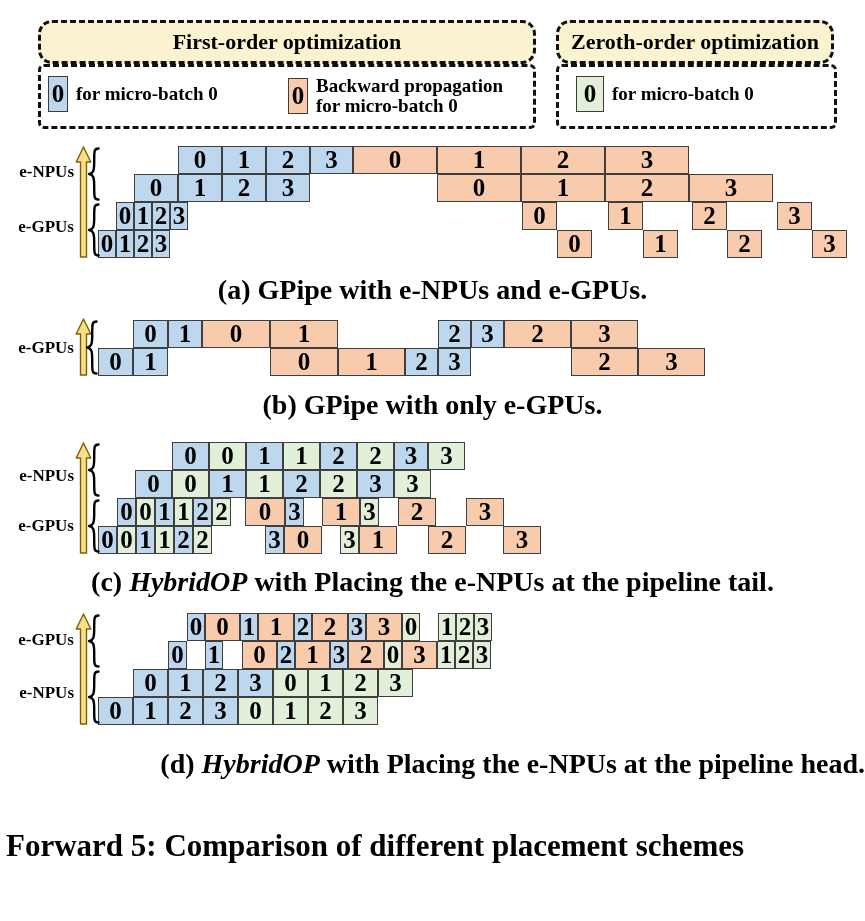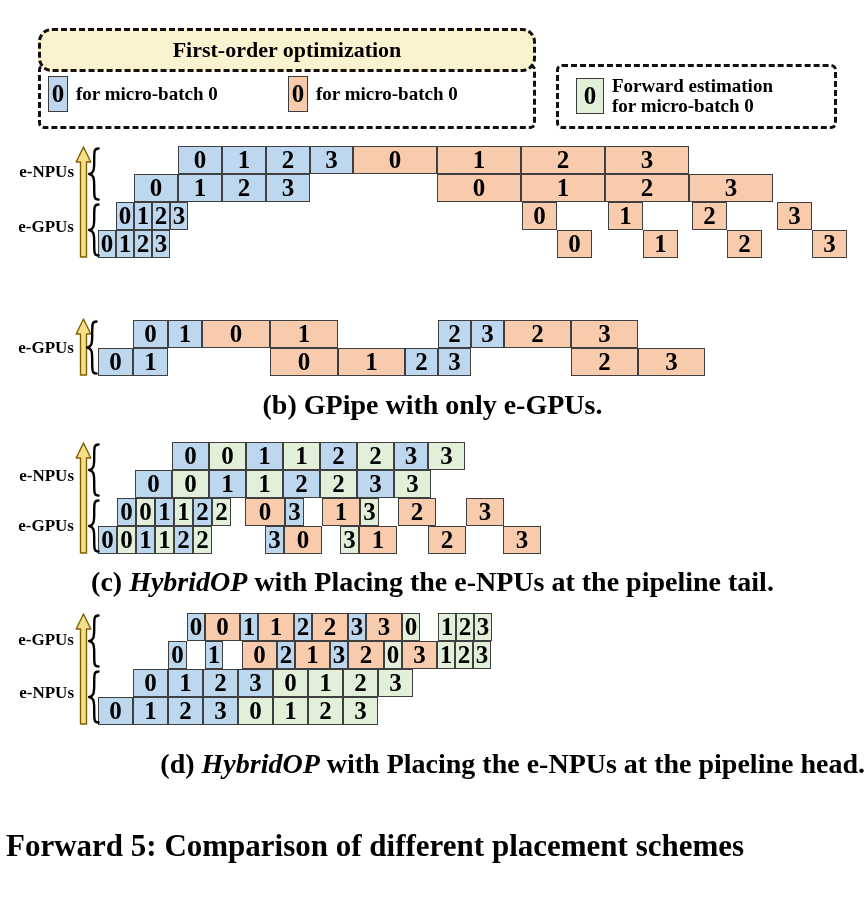--- a/index.html
+++ b/index.html
@@ -43,42 +43,45 @@
   .subcaption .it{font-style:italic;}
   .figcaption{
     position:absolute;left:6px;width:856px;font-weight:bold;font-size:31px;line-height:39px;
   }
 </style>
 </head>
 <body>
 
 <div id="canvas">
 
-  <div class="lg-header" style="left: 38px; top: 20px; width: 498px; height: 44px; background: rgb(251, 242, 207); margin-top: 8px;">
+  <div class="lg-header" style="left: 38px; top: 20px; width: 498px; height: 44px; background: rgb(251, 242, 207);">
     <span>First-order optimization</span>
   </div>
   <div class="lg-body" style="left:38px;top:64px;width:498px;height:65px;"></div>
   <div class="lg-item" style="left:48px;top:76px;z-index:3;">
     <div class="swatch" style="background: rgb(189, 215, 238);">0</div>
     <div class="lg-text">
       <div>for micro-batch 0</div>
     </div>
   </div>
   <div class="lg-item" style="left:288px;top:76px;z-index:3;">
     <div class="swatch" style="background: rgb(248, 203, 173);">0</div>
     <div class="lg-text">
+      <div>Backward propagation</div>
       <div>for micro-batch 0</div>
     </div>
   </div>
 
+  <div class="lg-header" style="left: 556px; top: 20px; width: 278px; height: 44px; background: rgb(251, 242, 207);">
+    <span>Zeroth-order optimization</span>
+  </div>
   <div class="lg-body" style="left:556px;top:64px;width:281px;height:65px;"></div>
   <div class="lg-item" style="left:576px;top:76px;z-index:3;">
     <div class="swatch wide" style="background: rgb(226, 239, 217);">0</div>
     <div class="lg-text">
-      <div>Forward estimation</div>
       <div>for micro-batch 0</div>
     </div>
   </div>
 
   <div style="position:absolute;inset:0;">
       <div class="cell" style="left: 178px; top: 146px; width: 44px; height: 28px; background: rgb(189, 215, 238);">0</div>
       <div class="cell" style="left: 222px; top: 146px; width: 44px; height: 28px; background: rgb(189, 215, 238);">1</div>
       <div class="cell" style="left: 266px; top: 146px; width: 44px; height: 28px; background: rgb(189, 215, 238);">2</div>
       <div class="cell" style="left: 310px; top: 146px; width: 43px; height: 28px; background: rgb(189, 215, 238);">3</div>
       <div class="cell" style="left: 353px; top: 146px; width: 84px; height: 28px; background: rgb(248, 203, 173);">0</div>
@@ -246,20 +249,23 @@
         <path d="M8.5 1 L15.8 16 L11.5 16 L11.5 111 L5.5 111 L5.5 16 L1.2 16 Z" fill="#F7DE8B" stroke="#7F6000" stroke-width="1.4" stroke-linejoin="round"></path>
       </svg>
       <svg class="brace-svg" width="12" height="54" style="left: 88px; top: 614px;">
         <path d="M10.5 1.5 C6 1.5 6.2 4 6.2 15.1 C6.2 24.0 5.2 26.0 1.5 27.0 C5.2 28.0 6.2 30.0 6.2 38.9 C6.2 50.0 6 52.5 10.5 52.5" fill="none" stroke="#000" stroke-width="2.4" stroke-linecap="round"></path>
       </svg>
       <svg class="brace-svg" width="12" height="54" style="left: 88px; top: 670px;">
         <path d="M10.5 1.5 C6 1.5 6.2 4 6.2 15.1 C6.2 24.0 5.2 26.0 1.5 27.0 C5.2 28.0 6.2 30.0 6.2 38.9 C6.2 50.0 6 52.5 10.5 52.5" fill="none" stroke="#000" stroke-width="2.4" stroke-linecap="round"></path>
       </svg>
     </div>
 
+  <div class="subcaption" style="top:274px;">
+    <span>(a) GPipe with e-NPUs and e-GPUs.</span><span class="it"></span><span></span>
+  </div>
   <div class="subcaption" style="top:566px;">
     <span>(c) </span><span class="it">HybridOP</span><span> with Placing the e-NPUs at the pipeline tail.</span>
   </div>
   <div class="subcaption" style="top:389px;">
     <span>(b) GPipe with only e-GPUs.</span><span class="it"></span><span></span>
   </div>
   <div class="subcaption" style="top:748px;text-align:right;">
     <span>(d) </span><span class="it">HybridOP</span><span> with Placing the e-NPUs at the pipeline head.</span>
   </div>
 

